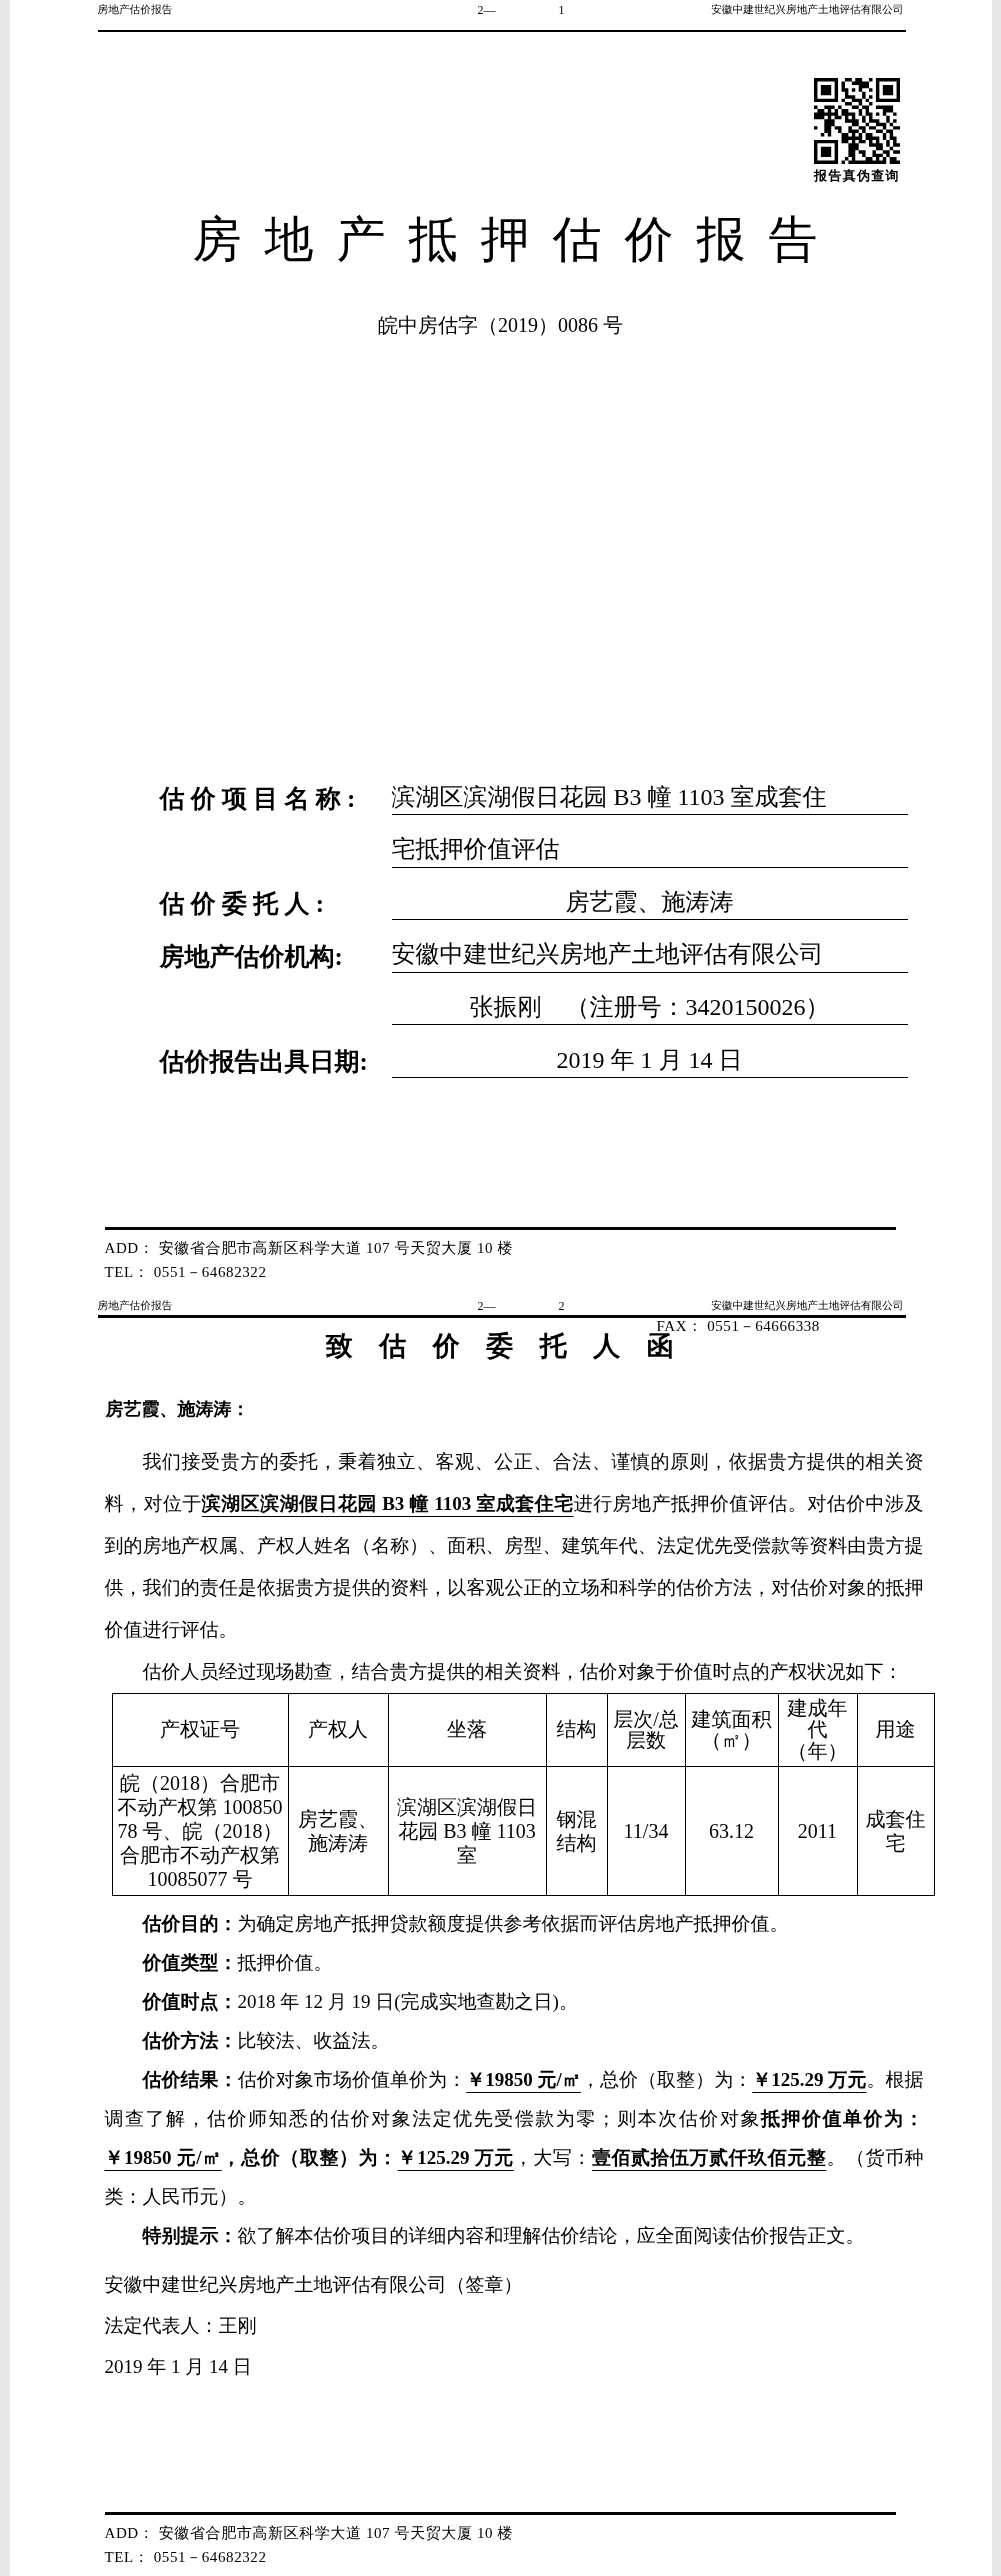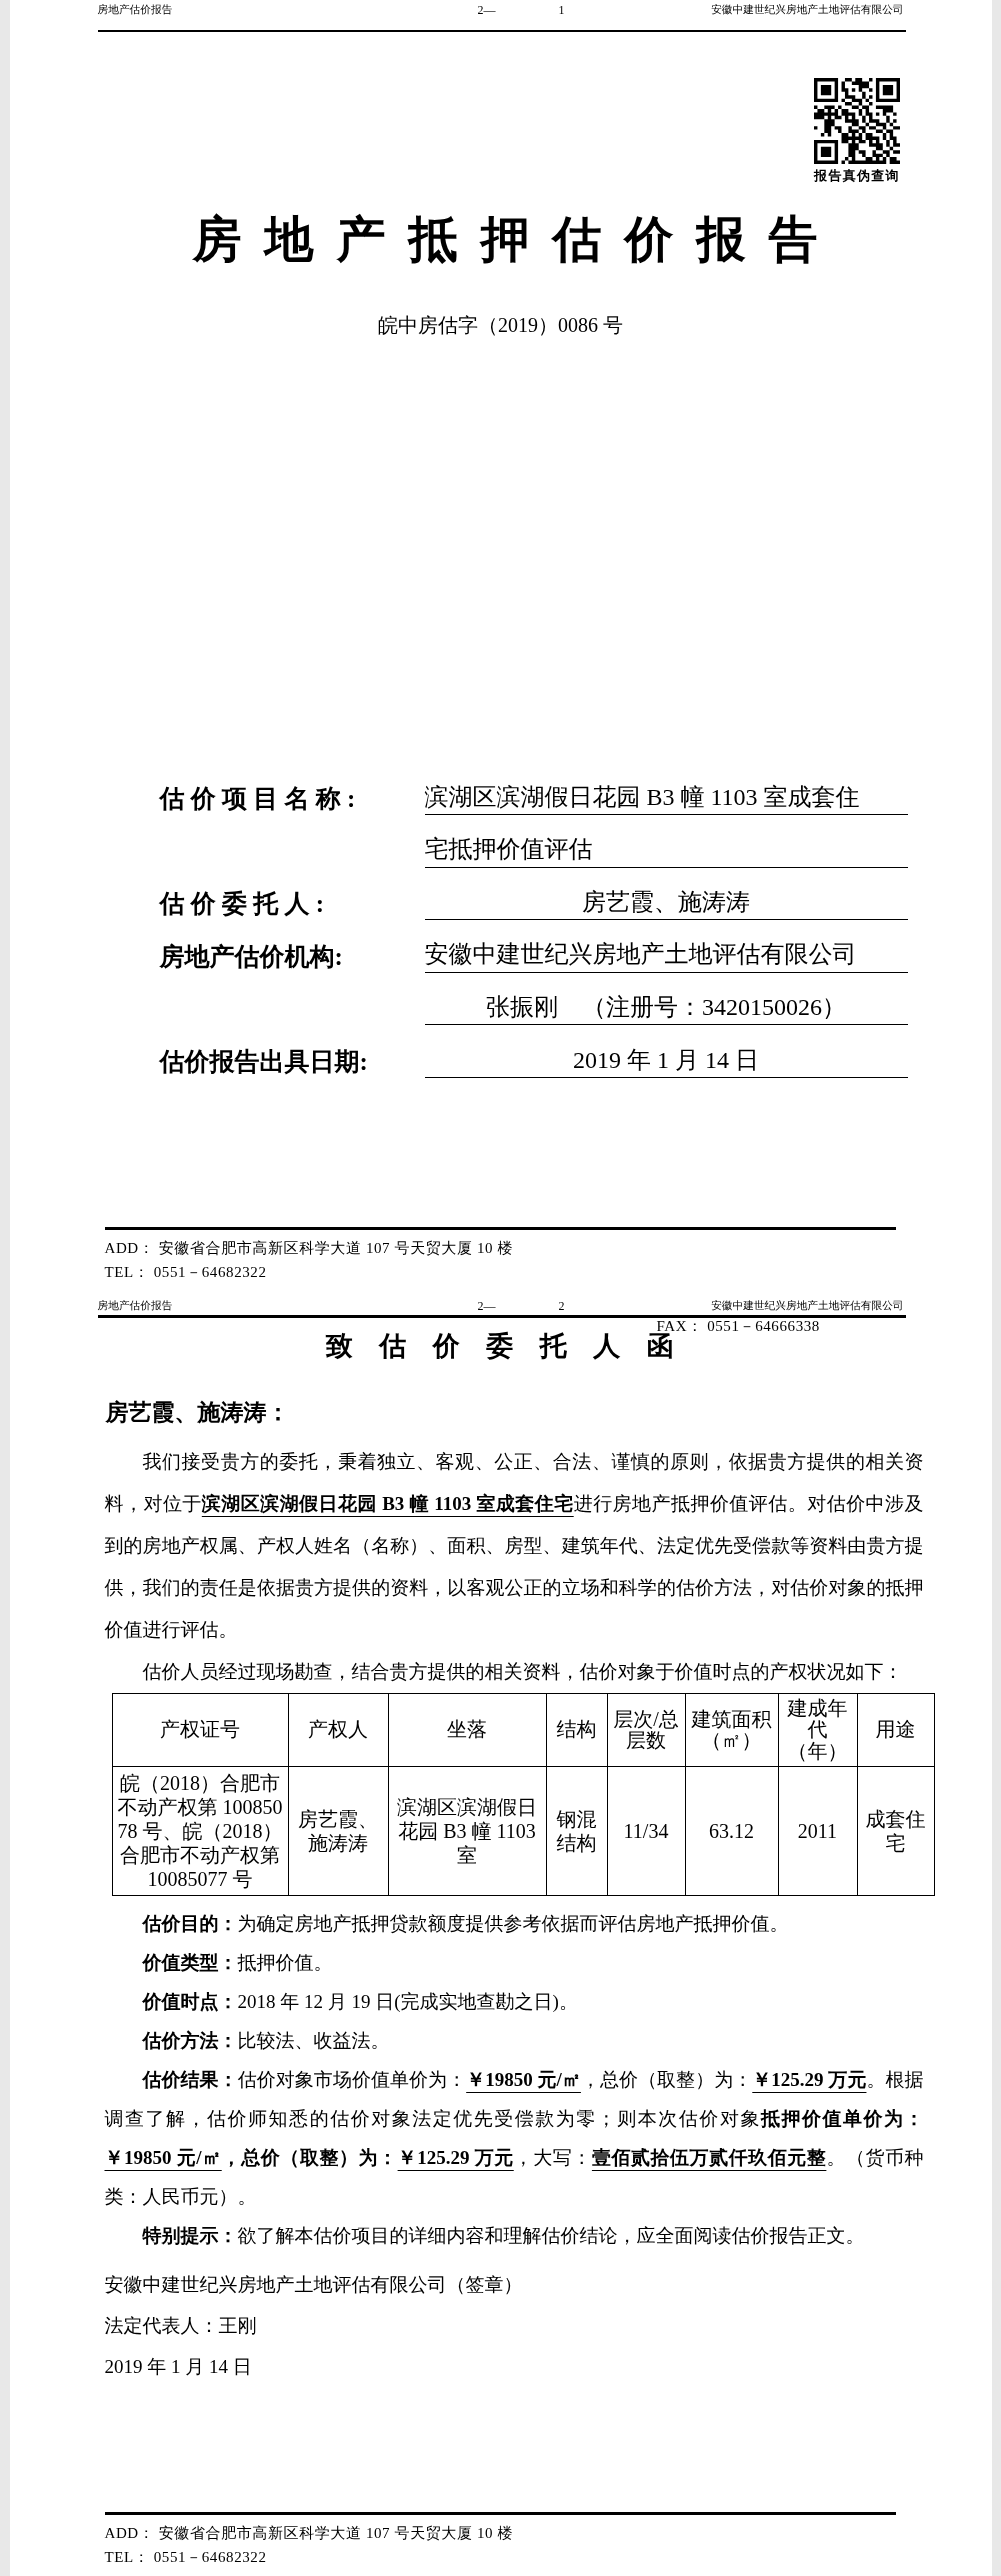--- a/index.html
+++ b/index.html
@@ -12,32 +12,32 @@
   .runhdr .h-pageno{position:absolute;left:461px;top:0;font-size:12px;}
   .runhdr .h-right{position:absolute;right:0;top:0;}
   .rule{position:absolute;background:#000;}
   .runftr{position:absolute;left:95px;right:95px;font-size:15px;letter-spacing:0.6px;}
   .runftr .fax{position:absolute;left:552px;top:16px;margin-top:38px;}
   
   .qr-wrap{position:absolute;left:804px;top:78px;width:86px;}
   .qr-cap{position:absolute;left:794px;top:167px;width:107px;text-align:center;
           font-size:13px;font-weight:bold;letter-spacing:1.3px;}
   .main-title{position:absolute;top:207px;left:0;width:100%;text-align:center;
-              font-size:49px;font-weight:bold;letter-spacing:23px;padding-left:32px;box-sizing:border-box;white-space:nowrap;}
+              font-size:49px;font-weight:normal;letter-spacing:23px;padding-left:32px;box-sizing:border-box;white-space:nowrap;}
   .doc-no{position:absolute;top:312px;left:0;width:100%;text-align:center;font-size:20px;}
   .form{position:absolute;top:782px;left:150px;width:748px;}
-  .frow{display:flex;align-items:flex-end;height:33px;margin-bottom:19.6px;gap:33px;}
+  .frow{display:flex;align-items:flex-end;height:33px;margin-bottom:19.6px;}
   .flabel{width:232px;flex:none;font-weight:bold;font-size:25px;white-space:nowrap;line-height:33px;}
   .fval{flex:1;border-bottom:1.9px solid #000;font-size:24px;line-height:32px;display:flex;
         align-items:flex-end;padding-bottom:1.3px;white-space:nowrap;}
   .fval.center{justify-content:center;}
   
   .p2-title{position:absolute;top:1328px;left:0;width:100%;text-align:center;font-size:27px;
             font-weight:bold;letter-spacing:26.5px;padding-left:25px;box-sizing:border-box;white-space:nowrap;}
-  .salut{position:absolute;top:1397px;left:96px;font-size:23px;font-weight:bold;}
+  .salut{position:absolute;top:1397px;left:96px;font-size:18px;font-weight:bold;}
   .p2-body{position:absolute;top:1441px;left:95px;width:819px;font-size:19px;line-height:42px;
            text-align:justify;}
   .p2-body p{margin:0;text-indent:2em;}
   .tight{line-height:39px;}
   .bold{font-weight:bold;}
   .bu{font-weight:bold;text-decoration:underline;text-decoration-thickness:1.3px;text-underline-offset:5.7px;}
   table.prop{border-collapse:collapse;width:821px;margin-left:7px;table-layout:fixed;
              font-size:20px;text-align:center;}
   table.prop th,table.prop td{border:1.3px solid #000;padding:3.8px 5px;font-weight:normal;
              line-height:24px;word-break:break-all;}

